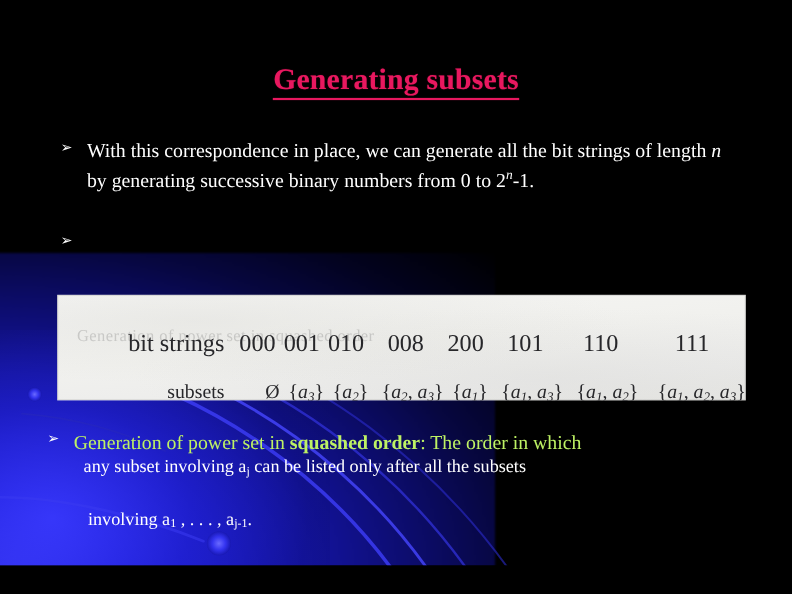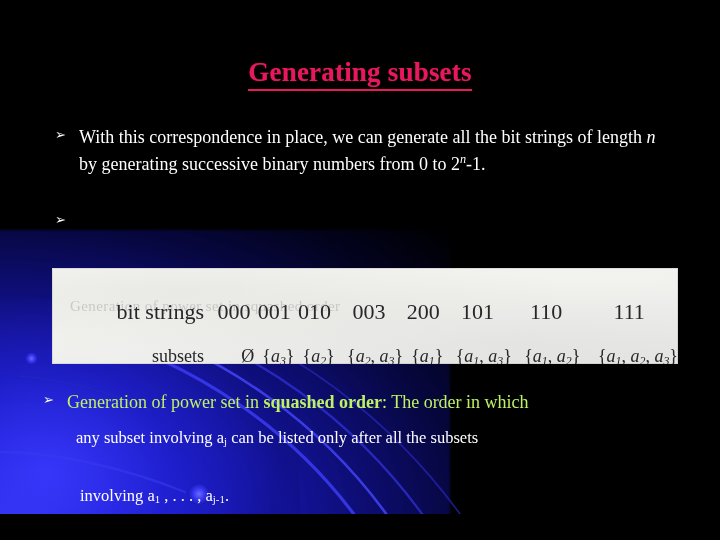--- a/index.html
+++ b/index.html
@@ -112,22 +112,22 @@
   #b1 { left: 55px; top: 124px; width: 620px; }
   #b2 { left: 55px; top: 209px; width: 560px; }
   #b3 { left: 43px; top: 389px; width: 600px; }
 
   .cont-line {
     position: absolute;
     color: #ffffff;
     font-size: 16.5px;
     line-height: 1.48;
   }
-  #c1 { left: 76px; top: 426px; width: 580px; }
-  #c2 { left: 80px; top: 484px; width: 560px; }
+  #c1 { left: 76px; top: 412px; width: 580px; }
+  #c2 { left: 80px; top: 460px; width: 560px; }
 
   
   .figure {
     position: absolute;
     left: 52px;
     top: 268px;
     width: 626px;
     height: 96px;
     background:
       radial-gradient(ellipse at 20% 25%, rgba(205,205,200,0.28) 0%, rgba(0,0,0,0) 55%),
@@ -212,21 +212,21 @@
   <div class="figure">
     <div class="ghost" style="left:18px; top:30px;">Generation of power set in squashed order</div>
 
     <table class="fig-table">
       <tbody>
           <tr class="row-bits">
         <td class="rowlabel">bit strings</td>
         <td>000</td>
         <td>001</td>
         <td>010</td>
-        <td>003</td>
+        <td>008</td>
         <td>200</td>
         <td>101</td>
         <td>110</td>
         <td>111</td>
       </tr>
       <tr class="row-subs">
         <td class="rowlabel">subsets</td>
         <td class="cell-set"><span class="brace">Ø</span><span class="brace"></span></td>
         <td class="cell-set"><span class="brace">{</span>a<sub>3</sub><span class="brace">}</span></td>
         <td class="cell-set"><span class="brace">{</span>a<sub>2</sub><span class="brace">}</span></td>

